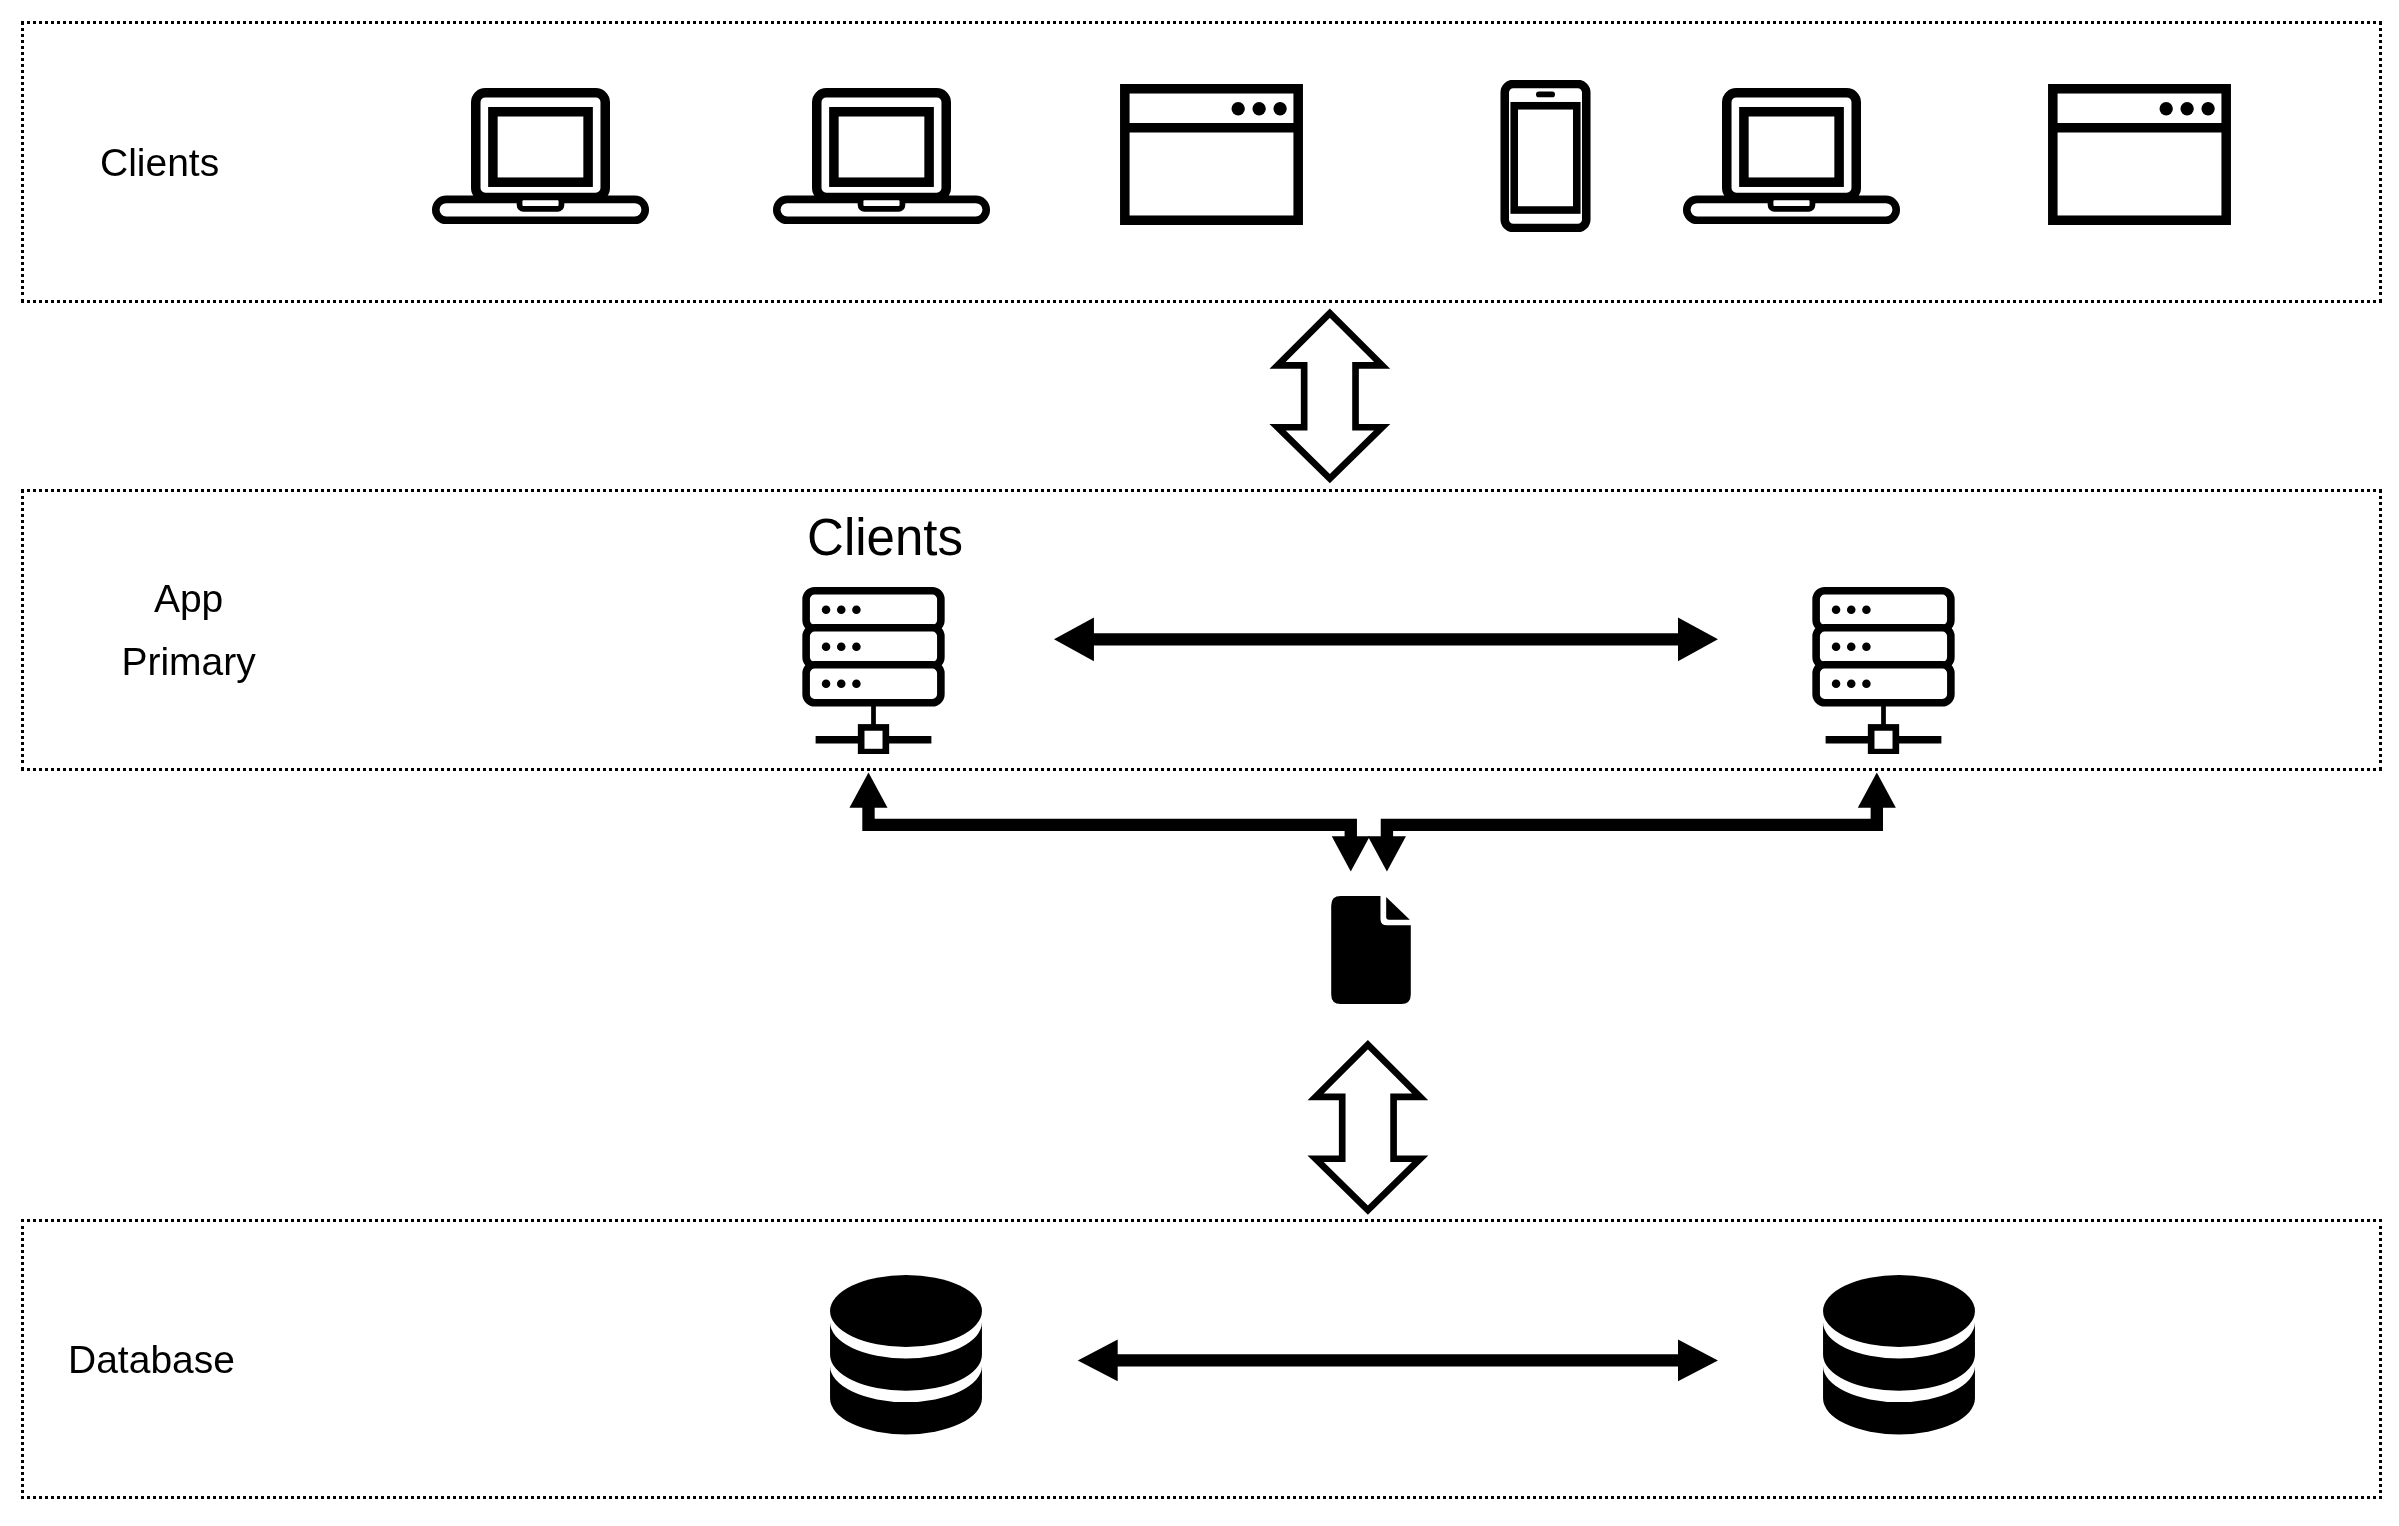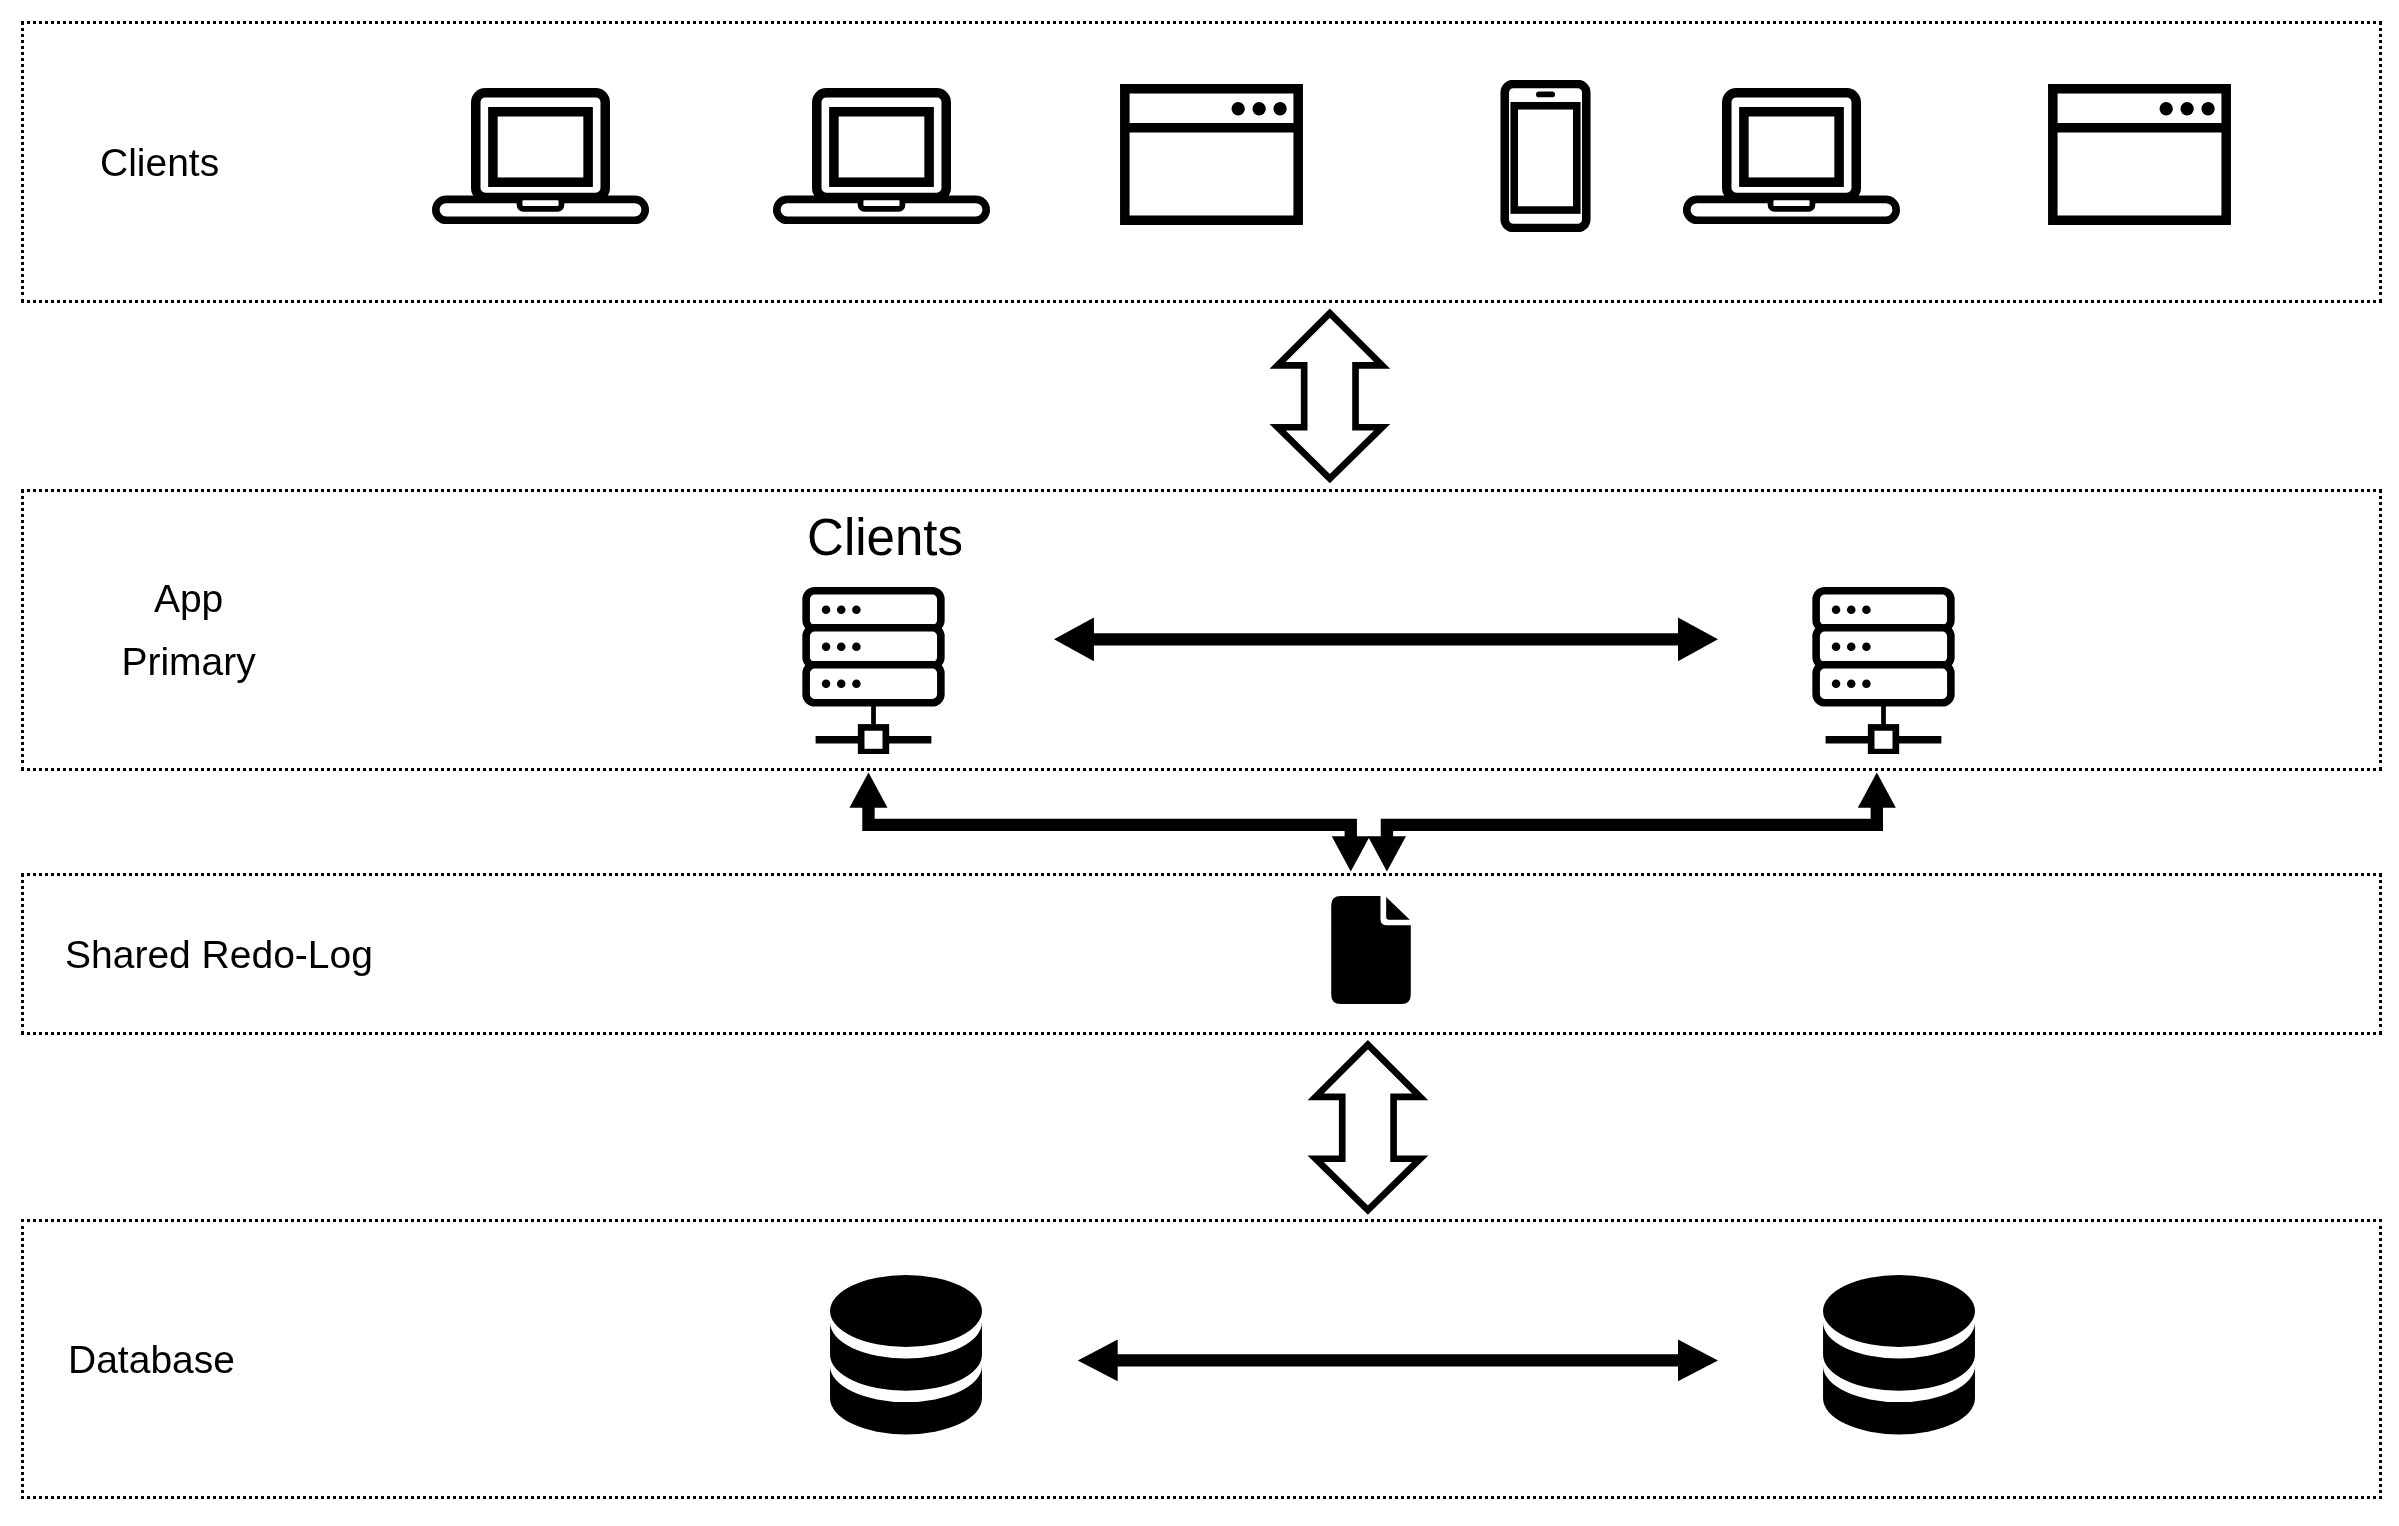--- a/index.html
+++ b/index.html
@@ -47,23 +47,20 @@
   </div>
 
   <div class="band" style="top:489px;height:282px;">
     <div class="band-label vcenter center-text" style="left:7.6px;width:314px;">
       <div>App</div>
       <div>Primary</div>
     </div>
     <div class="node-label" style="left:704px;top:15px;width:314px;">Clients</div>
   </div>
 
-  <div class="band" style="top:873px;height:162px;">
-    <div class="band-label vcenter" style="left:41px;">Shared Redo-Log</div>
-  </div>
 
   <div class="band" style="top:1219px;height:280px;">
     <div class="band-label vcenter" style="left:44px;">Database</div>
   </div>
 
   <svg class="icon" style="left:430px;top:87px;" width="221" height="139" viewBox="0 0 232 146">
     <rect x="48" y="6" width="136" height="110" rx="10" fill="none" stroke="#000" stroke-width="10"></rect>
     <rect x="66" y="26" width="100" height="74" fill="none" stroke="#000" stroke-width="10"></rect>
     <rect x="6" y="118" width="220" height="22" rx="11" fill="#fff" stroke="#000" stroke-width="8"></rect>
     <rect x="94" y="116" width="44" height="12" rx="4" fill="#fff" stroke="#000" stroke-width="6"></rect>

